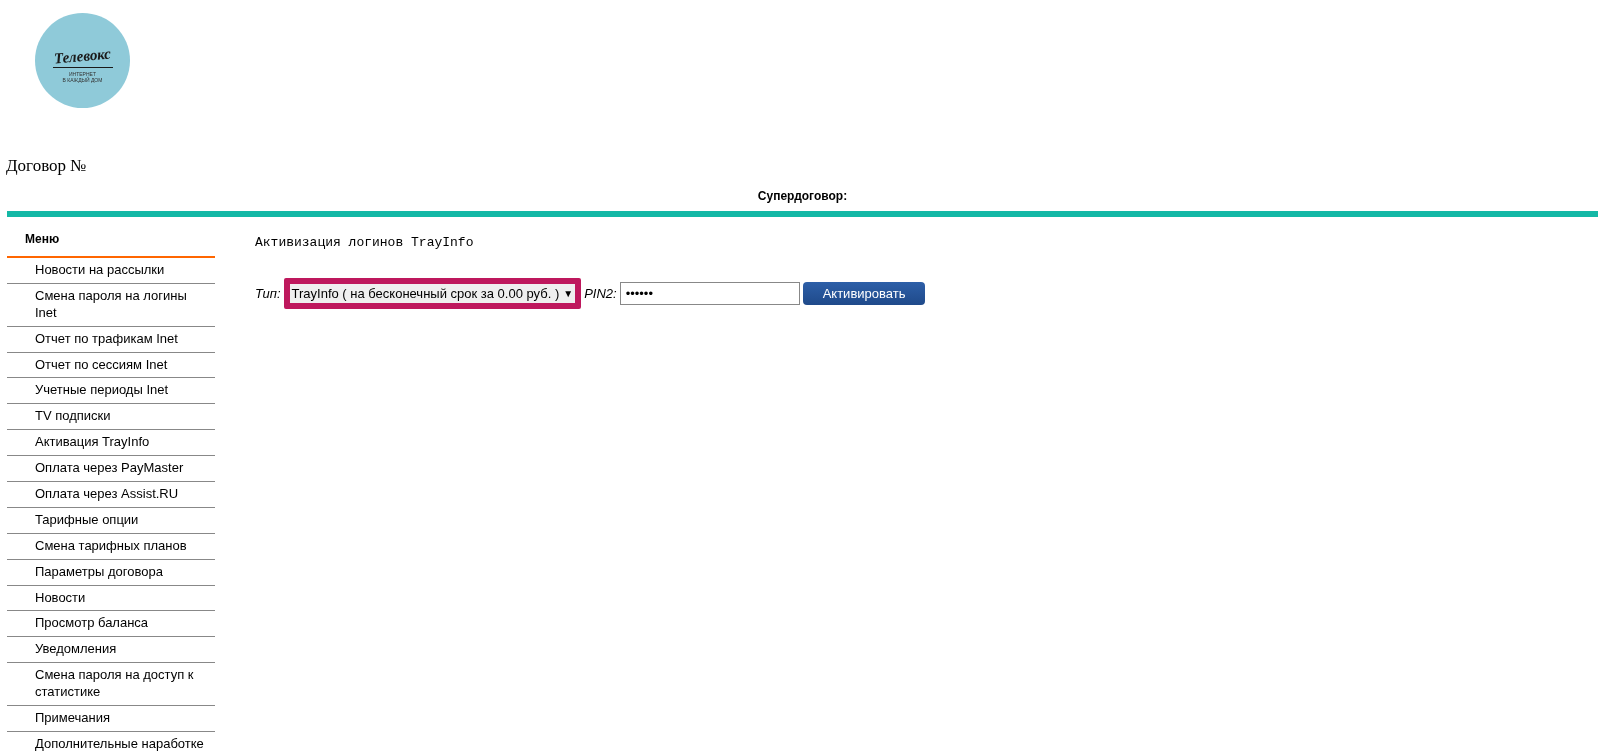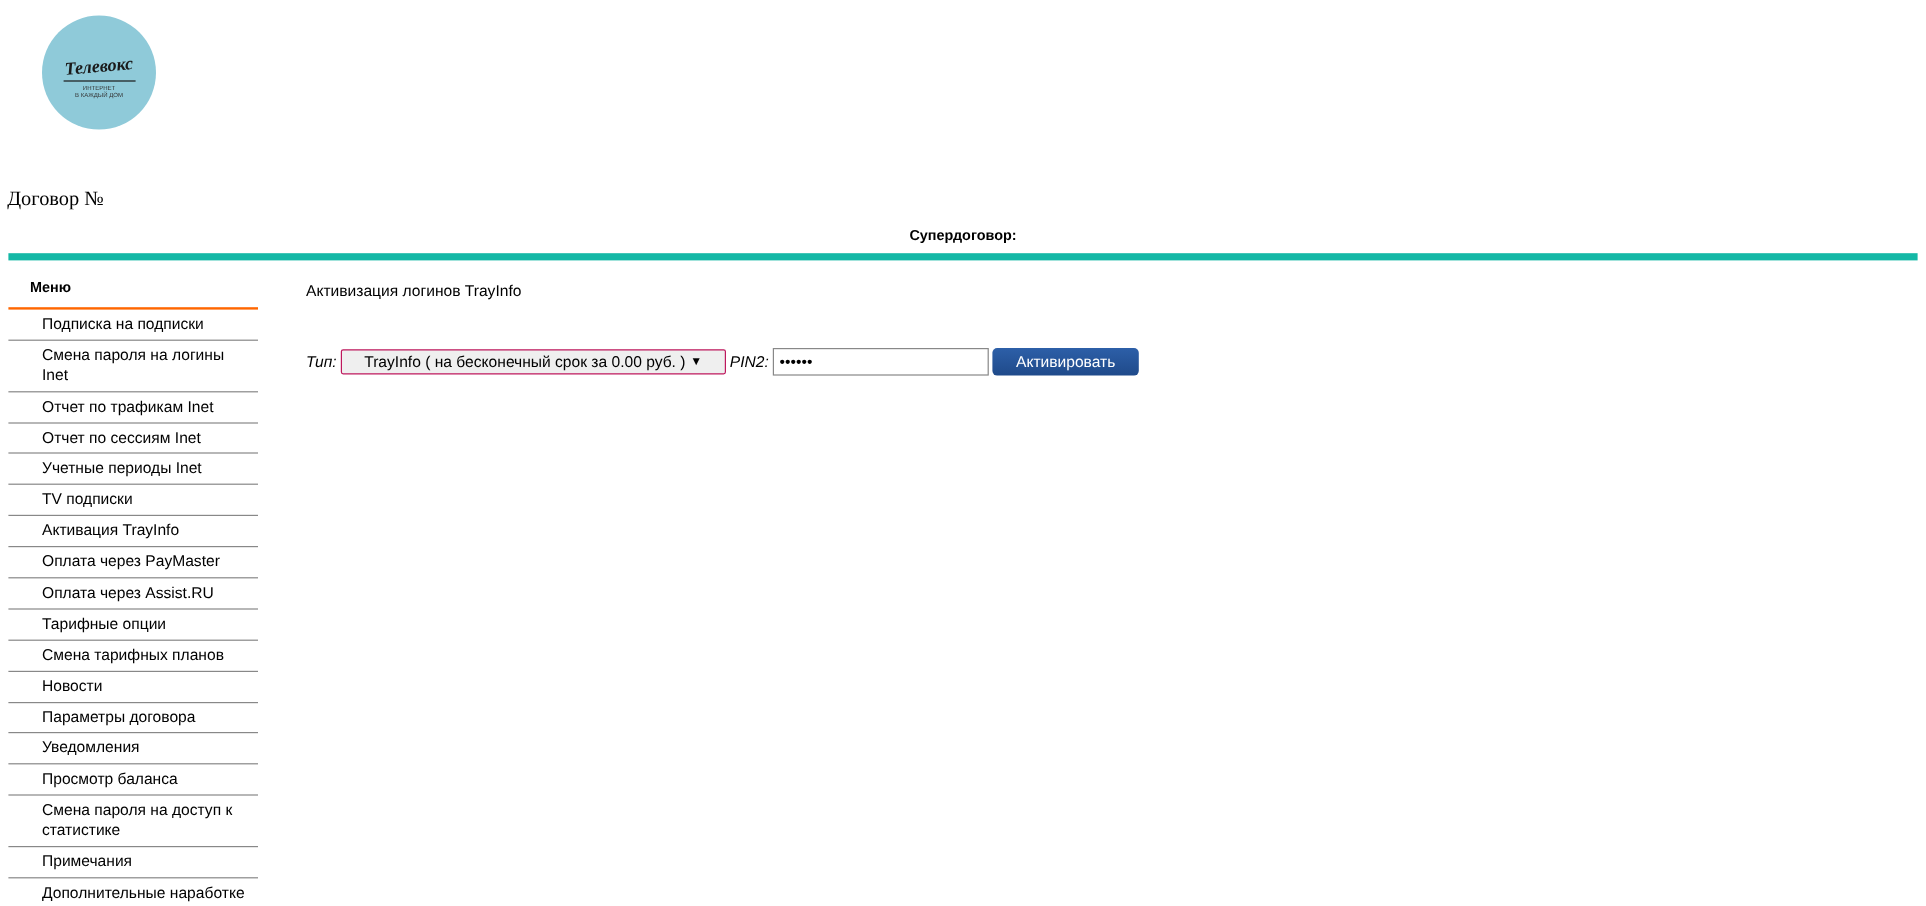--- a/index.html
+++ b/index.html
@@ -99,38 +99,39 @@
       cursor: pointer;
       line-height: 1.3;
     }
     .main-area {
       flex: 1;
       padding-left: 40px;
       padding-top: 3px;
     }
     .page-title {
       font-size: 13px;
-      margin-bottom: 40px;
+      margin-bottom: 28px;
+      font-family: Liberation Mono, monospace;
     }
     .action-row {
       display: flex;
       align-items: center;
       gap: 3px;
       font-size: 13px;
     }
     .type-label, .pin-label {
       white-space: nowrap;
       font-style: italic;
     }
     .select-box {
       display: inline-flex;
       align-items: center;
-      border: 1px solid #be185d;
+      border: 6px solid #be185d;
       background: #efefef;
-      padding: 2px 19px;
+      padding: 2px 2px;
       font-size: 13px;
       cursor: pointer;
       border-radius: 2px;
     }
     .select-caret {
       margin-left: 4px;
       font-size: 10px;
     }
     .pin-input {
       border: 1px solid #888;
@@ -166,35 +167,35 @@
 
   <div class="contract-line">Договор №</div>
 
   <div class="super-line">Супердоговор:</div>
 
   <div class="content-row">
     <div class="sidebar">
       <div class="menu-title">Меню</div>
       <div class="menu-top-border"></div>
       <ul class="menu-list">
-        <li class="menu-item">Подписка на подписки</li>
+        <li class="menu-item">Новости на рассылки</li>
         <li class="menu-item">Смена пароля на логины Inet</li>
         <li class="menu-item">Отчет по трафикам Inet</li>
         <li class="menu-item">Отчет по сессиям Inet</li>
         <li class="menu-item">Учетные периоды Inet</li>
         <li class="menu-item">TV подписки</li>
         <li class="menu-item">Активация TrayInfo</li>
         <li class="menu-item">Оплата через PayMaster</li>
         <li class="menu-item">Оплата через Assist.RU</li>
         <li class="menu-item">Тарифные опции</li>
         <li class="menu-item">Смена тарифных планов</li>
+        <li class="menu-item">Параметры договора</li>
         <li class="menu-item">Новости</li>
-        <li class="menu-item">Параметры договора</li>
+        <li class="menu-item">Просмотр баланса</li>
         <li class="menu-item">Уведомления</li>
-        <li class="menu-item">Просмотр баланса</li>
         <li class="menu-item">Смена пароля на доступ к статистике</li>
         <li class="menu-item">Примечания</li>
         <li class="menu-item">Дополнительные наработке</li>
         <li class="menu-item">Обещанный платеж</li>
 
       </ul>
     </div>
 
     <div class="main-area">
       <div class="page-title">Активизация логинов TrayInfo</div>

